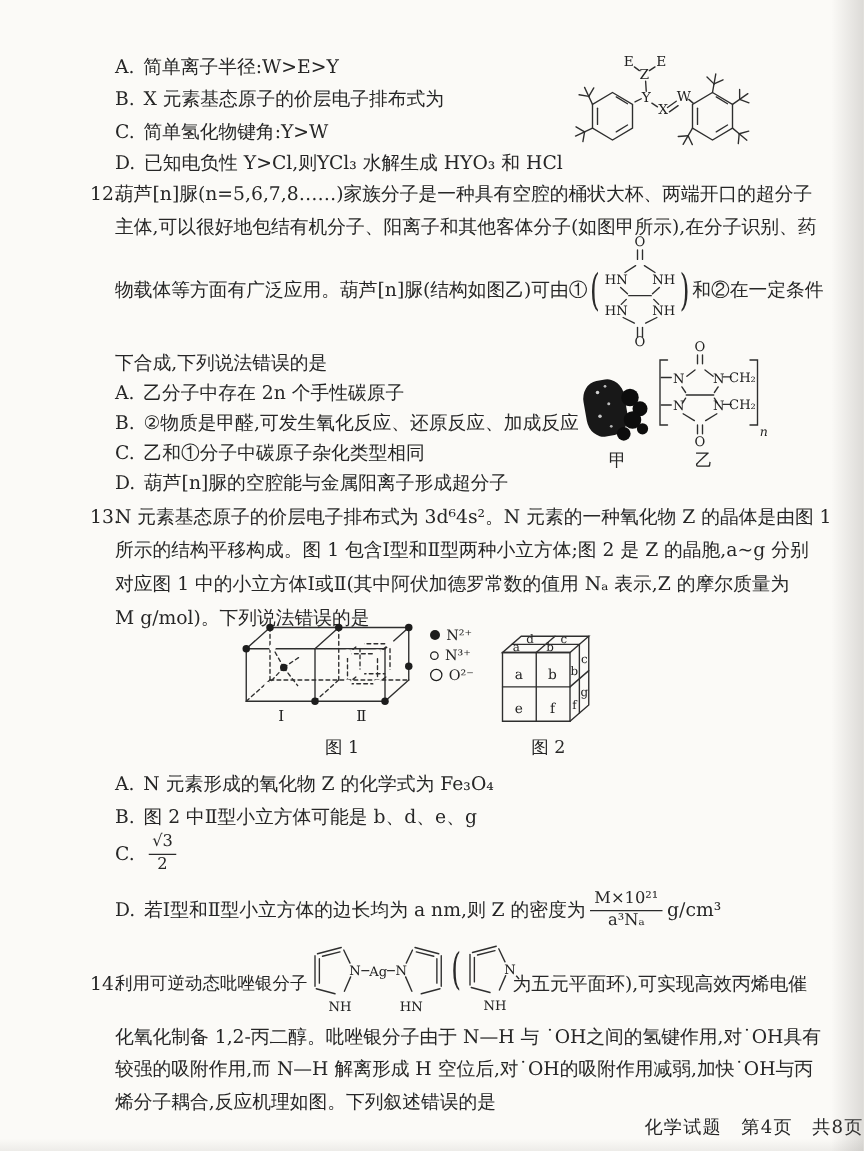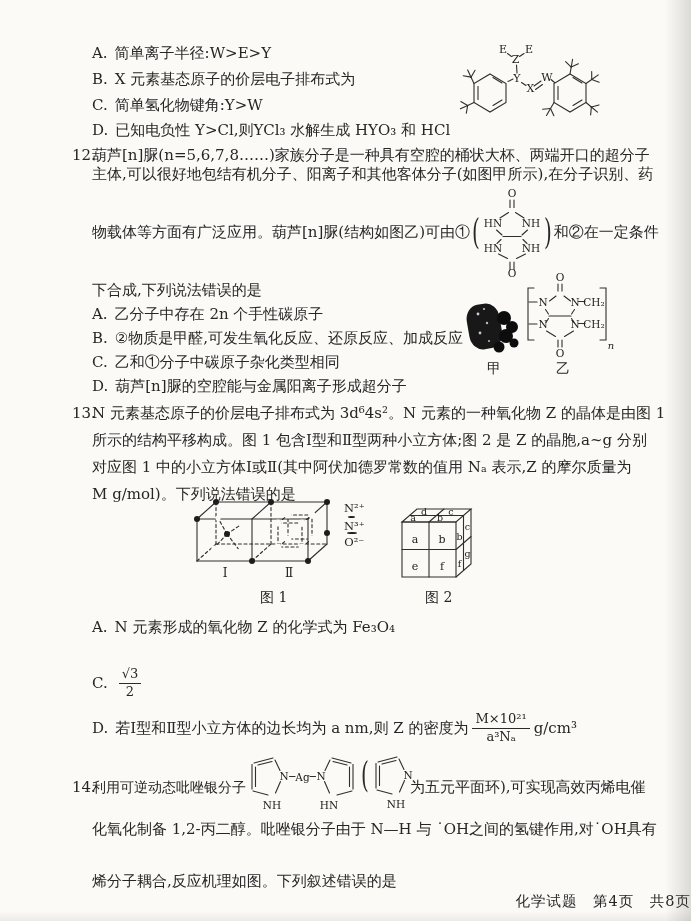--- a/index.html
+++ b/index.html
@@ -17,21 +17,21 @@
   .lbl{margin-right:7px;}
   .frow{display:flex;align-items:center;}
   .frac{display:inline-block;vertical-align:middle;text-align:center;
     font-size:13px;line-height:1.15;margin:0 4px;}
   .fr-n{display:block;border-bottom:1.2px solid #2a2a2a;padding:0 3px 1px;}
   .fr-d{display:block;padding-top:1px;}
   .bigparen{display:inline-block;font-size:20px;transform:scaleY(1.75);margin:0 2px;color:#2a2a2a;}
   .inline-row{position:absolute;display:flex;align-items:center;}
   .caption{position:absolute;font-size:14px;white-space:nowrap;}
   .legend{position:absolute;font-size:11.5px;line-height:16px;}
-  .legend-row{display:flex;align-items:center;height:16px;flex-direction:column;}
+  .legend-row{display:flex;align-items:center;height:16px;}
   .sym{display:inline-block;margin-right:5px;box-sizing:border-box;}
   .sym-filled{width:8px;height:8px;border-radius:50%;background:#1d1d1d;}
   .sym-small{width:7px;height:7px;border-radius:50%;border:1.2px solid #1d1d1d;background:#fbfaf7;}
   .sym-large{width:10px;height:10px;border-radius:50%;border:1.2px solid #1d1d1d;background:#fbfaf7;}
   svg{position:absolute;overflow:visible;}
   svg line,svg polyline,svg path,svg polygon,svg rect.box{stroke:#2e2e2e;stroke-width:1.1;fill:none;stroke-linecap:round;}
   svg .dash{stroke-dasharray:3,2.6;}
   svg text{fill:#222;font-family:"DejaVu Serif","Liberation Serif",serif;}
   .footer{position:absolute;left:0;right:0;text-align:right;font-size:14.5px;letter-spacing:1px;}
 </style>
@@ -83,21 +83,21 @@
     <text x="60" y="25" font-size="11" text-anchor="middle">E</text>
     <text x="86" y="25" font-size="11" text-anchor="middle">E</text>
     <text x="72.5" y="35" font-size="11" text-anchor="middle">Z</text>
     <text x="74" y="53.5" font-size="11" text-anchor="middle">Y</text>
     <text x="87.5" y="63.5" font-size="11" text-anchor="middle">X</text>
     <text x="104" y="52.5" font-size="11" text-anchor="middle">W</text>
   </svg>
 
   <div class="ln" style="left:72px;top:146px">12.</div>
   <div class="ln" style="left:92px;top:146px">葫芦[n]脲(n=5,6,7,8……)家族分子是一种具有空腔的桶状大杯、两端开口的超分子</div>
-  <div class="ln" style="left:92px;top:165px">主体,可以很好地包结有机分子、阳离子和其他客体分子(如图甲所示),在分子识别、药</div>
+  <div class="ln" style="left:92px;top:172px">主体,可以很好地包结有机分子、阳离子和其他客体分子(如图甲所示),在分子识别、药</div>
 
   <div class="inline-row" style="left:92px;top:184px;height:96px">
     <span class="ln" style="position:static">物载体等方面有广泛应用。葫芦[n]脲(结构如图乙)可由①</span>
     <span class="bigparen">(</span>
     <svg style="position:static" width="60" height="92" viewBox="0 0 60 92">
       <line x1="28" y1="14" x2="28" y2="21.5"></line>
         <line x1="32" y1="14" x2="32" y2="21.5"></line>
       <line x1="26.5" y1="26.5" x2="18" y2="32"></line>
         <line x1="33.5" y1="26.5" x2="42" y2="32"></line>
       <line x1="14.5" y1="44" x2="20" y2="49"></line>
@@ -271,20 +271,21 @@
     <text x="62.5" y="41" font-size="9.5" text-anchor="middle">b</text>
     <text x="70.5" y="31" font-size="9.5" text-anchor="middle">c</text>
     <text x="62.5" y="68" font-size="9.5" text-anchor="middle">f</text>
     <text x="70.5" y="58" font-size="9.5" text-anchor="middle">g</text>
   </svg>
 
   <div class="caption" style="left:260px;top:589px">图 1</div>
   <div class="caption" style="left:425px;top:589px">图 2</div>
 
   <div class="ln" style="left:92px;top:618px"><span class="lbl">A.</span><span>N 元素形成的氧化物 Z 的化学式为 Fe₃O₄</span></div>
+  <div class="ln" style="left:92px;top:644px"><span class="lbl">B.</span><span>图 2 中Ⅱ型小立方体可能是 b、d、e、g</span></div>
   <div class="ln frow" style="left:92px;top:665px;height:36px">
     <span class="lbl">C.</span>
     <span class="frac">
         <span class="fr-n">√3</span>
         <span class="fr-d">2</span>
       </span>
   </div>
   <div class="ln frow" style="left:92px;top:706px;height:44px">
     <span class="lbl">D.</span>
       <span>若Ⅰ型和Ⅱ型小立方体的边长均为 a nm,则 Z 的密度为</span>
@@ -334,19 +335,20 @@
     <line x1="7" y1="14.5" x2="7" y2="39"></line>
       <line x1="10.5" y1="17" x2="10.5" y2="36.5"></line>
     <line x1="8" y1="41" x2="23" y2="45"></line>
     <line x1="30.5" y1="43" x2="35.5" y2="31.5"></line>
     <text x="39" y="30" font-size="10.5" text-anchor="middle">N</text>
     <text x="27" y="59" font-size="10.5" text-anchor="middle">NH</text>
   </svg>
 
   <div class="ln" style="left:410px;top:778px">为五元平面环),可实现高效丙烯电催</div>
   <div class="ln" style="left:92px;top:820px">化氧化制备 1,2-丙二醇。吡唑银分子由于 N—H 与 ˙OH之间的氢键作用,对˙OH具有</div>
+  <div class="ln" style="left:92px;top:846px">较强的吸附作用,而 N—H 解离形成 H 空位后,对˙OH的吸附作用减弱,加快˙OH与丙</div>
   <div class="ln" style="left:92px;top:872px">烯分子耦合,反应机理如图。下列叙述错误的是</div>
 
   <div class="footer" style="top:892px">化学试题　第4页　共8页</div>
 
   <div class="shade-right"></div>
   <div class="shade-bottom"></div>
 </div>
 
 </body></html>

